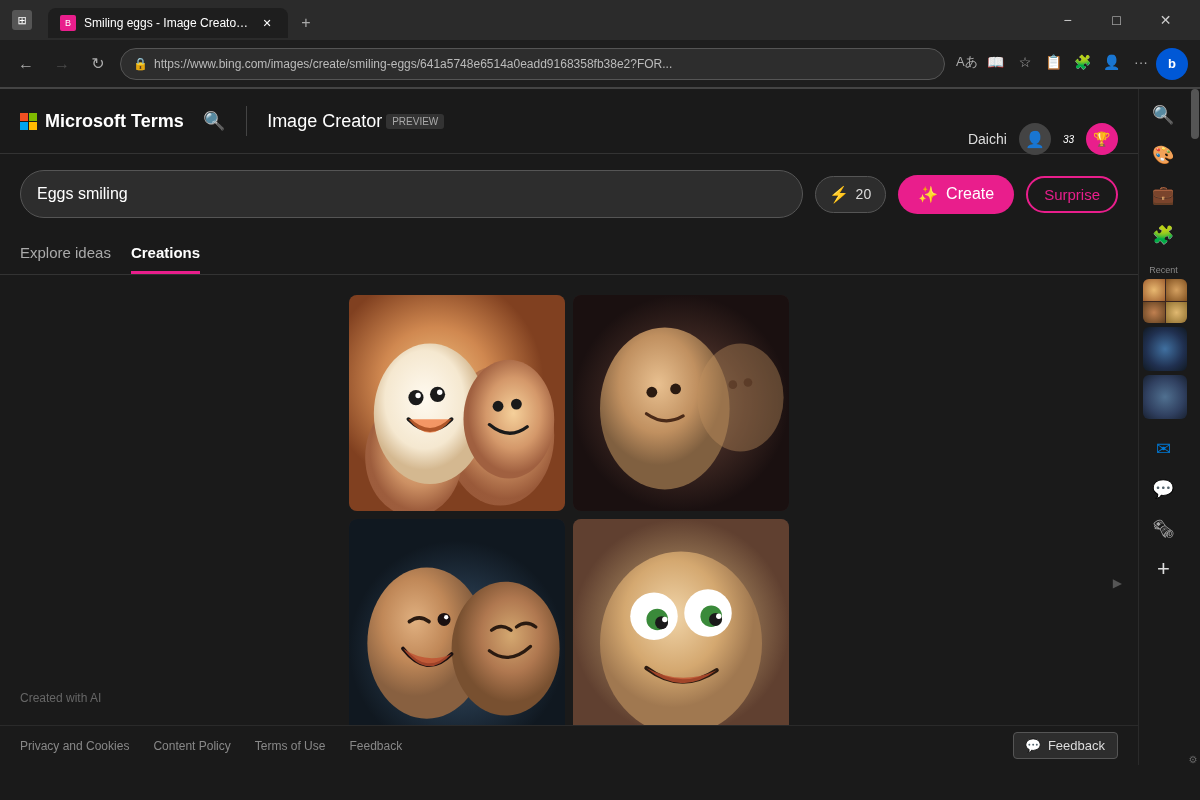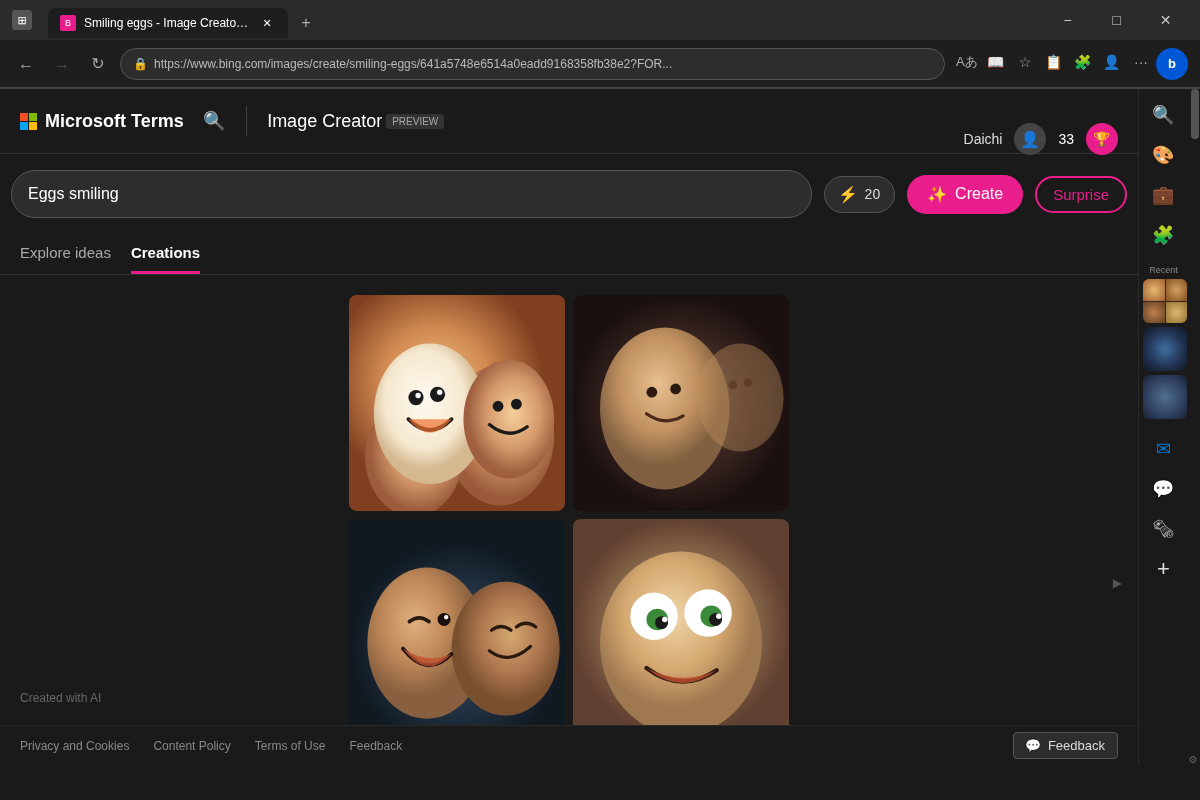--- a/index.html
+++ b/index.html
@@ -38,25 +38,25 @@
     .ms-logo { display: flex; gap: 2px; }
     .ms-square { width: 8px; height: 8px; }
     .bing-text { font-size: 18px; font-weight: 600; color: #fff; }
     .nav-search-icon { color: #aaa; font-size: 18px; cursor: pointer; }
     .nav-divider { width: 1px; height: 30px; background: #444; }
     .image-creator-label { font-size: 18px; font-weight: 500; }
     .preview-badge { background: #333; color: #aaa; font-size: 10px; padding: 2px 6px; border-radius: 3px; margin-left: 4px; }
     .nav-right { margin-left: auto; display: flex; align-items: center; gap: 12px; margin-top: 36px; }
     .user-name { font-size: 14px; color: #ddd; }
     .user-avatar { width: 32px; height: 32px; background: #444; border-radius: 50%; display: flex; align-items: center; justify-content: center; font-size: 16px; color: #ccc; cursor: pointer; }
-    .points-badge { display: flex; align-items: center; gap: 4px; font-size: 14px; }
+    .points-badge { display: flex; align-items: center; gap: 4px; font-size: 10px; font-style: italic; }
     .trophy-icon { width: 32px; height: 32px; background: #e91e8c; border-radius: 50%; display: flex; align-items: center; justify-content: center; font-size: 14px; }
 
     
-    .search-area { padding: 16px 11px; display: flex; align-items: center; gap: 12px; }
+    .search-area { padding: 16px 20px; display: flex; align-items: center; gap: 12px; }
     .search-input-wrap { flex: 1; background: #2d2d2d; border: 1px solid #555; border-radius: 24px; height: 48px; display: flex; align-items: center; padding: 0 16px; }
     .search-input-wrap input { background: none; border: none; color: #fff; font-size: 16px; flex: 1; outline: none; }
     .boost-btn { display: flex; align-items: center; gap: 6px; background: #2d2d2d; border: 1px solid #555; border-radius: 20px; padding: 8px 14px; cursor: pointer; color: #ddd; font-size: 14px; white-space: nowrap; }
     .boost-icon { color: #f0c040; font-size: 16px; }
     .create-btn { display: flex; align-items: center; gap: 8px; background: #e91e8c; border: none; border-radius: 24px; padding: 10px 20px; cursor: pointer; color: #fff; font-size: 16px; font-weight: 500; white-space: nowrap; }
     .surprise-btn { display: flex; align-items: center; gap: 6px; background: none; border: 2px solid #e91e8c; border-radius: 24px; padding: 8px 16px; cursor: pointer; color: #e91e8c; font-size: 15px; white-space: nowrap; }
 
     
     .content-tabs { display: flex; padding: 0 20px; border-bottom: 1px solid #333; }
     .content-tab { padding: 10px 0; margin-right: 20px; font-size: 15px; color: #aaa; cursor: pointer; border-bottom: 3px solid transparent; }

